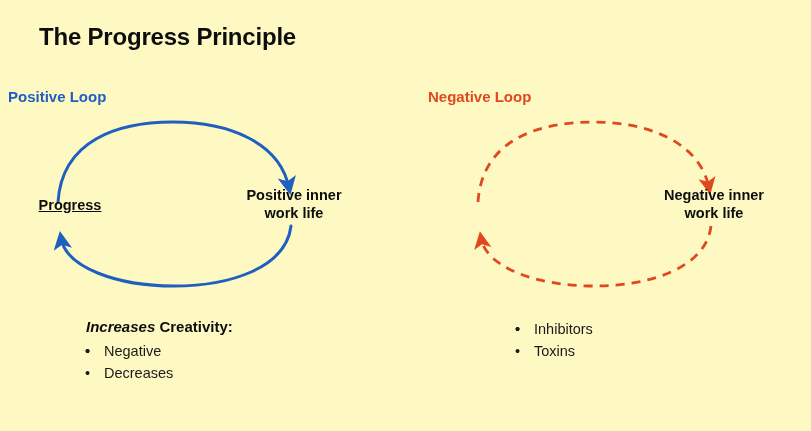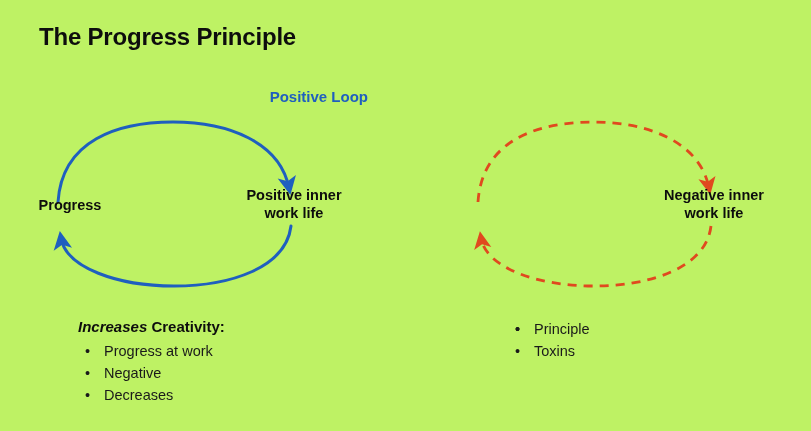--- a/index.html
+++ b/index.html
@@ -5,21 +5,21 @@
 <style>
   html, body {
     margin: 0;
     padding: 0;
     background: #ffffff;
   }
   #slide {
     position: relative;
     width: 811px;
     height: 431px;
-    background: #bef264;
+    background: #fef9c3;
     overflow: hidden;
     font-family: "Liberation Sans", sans-serif;
     color: #111111;
   }
 
   
   .slide-title {
     position: absolute;
     left: 39px;
     top: 23px;
@@ -37,21 +37,21 @@
     width: 360px;
     height: 210px;
   }
   .loop-block.left  { left: 8px; }
   .loop-block.right { left: 428px; }
 
   .loop-heading {
     position: absolute;
     top: 0;
     width: 100%;
-    text-align: right;
+    text-align: left;
     font-size: 15px;
     font-weight: bold;
     white-space: nowrap;
   }
   .loop-heading.positive { color: #1F5FBF; }
   .loop-heading.negative { color: #E0491F; }
 
   .loop-svg {
     position: absolute;
     left: 0;
@@ -69,41 +69,42 @@
     color: #0d0d0d;
     line-height: 1.25;
     text-align: center;
     white-space: pre-line;
   }
   .node-label.src {
     left: 2px;
     top: 108px;
     width: 120px;
     text-align: center;
+    text-decoration: underline;
   }
   .node-label.dst {
     left: 218px;
     top: 98px;
     width: 136px;
   }
 
   
   .effect-block {
     position: absolute;
     top: 318px;
     width: 300px;
   }
   .effect-block.left  { left: 78px; }
   .effect-block.right { left: 508px; }
 
   .effect-title {
     font-size: 15px;
     font-weight: bold;
     color: #0d0d0d;
-    margin: 0 0 5px 0;
+    margin: 0 0 5px 8px;
     white-space: nowrap;
   }
   .effect-title em {
     font-style: italic;
     font-weight: bold;
   }
   .effect-list {
     list-style: none;
     margin: 0;
     padding: 0;
@@ -151,20 +152,21 @@
       <path d="M 283,116 C 278,158 222,176 166,176 C 110,176 58,158 53,128" fill="none" stroke="#1F5FBF" stroke-width="3" stroke-linecap="round" marker-end="url(#arrowBlueBack)"></path>
     </svg>
 
     <div class="node-label src">Progress</div>
     <div class="node-label dst">Positive inner
 work life</div>
   </div>
 
   <div class="loop-block right">
 
+    <div class="loop-heading negative">Negative Loop</div>
 
     <svg class="loop-svg" viewBox="0 0 360 185">
       <defs>
         <marker id="arrowOrangeFwd" markerWidth="7" markerHeight="7" refX="4.2" refY="3.5" orient="auto" markerUnits="strokeWidth">
           <path d="M0.4,0.4 L6.6,3.5 L0.4,6.6 L1.9,3.5 Z" fill="#E0491F"></path>
         </marker>
         <marker id="arrowOrangeBack" markerWidth="7" markerHeight="7" refX="4.2" refY="3.5" orient="auto" markerUnits="strokeWidth">
           <path d="M0.4,0.4 L6.6,3.5 L0.4,6.6 L1.9,3.5 Z" fill="#E0491F"></path>
         </marker>
       </defs>
@@ -178,41 +180,40 @@
 work life</div>
   </div>
 
   <div class="effect-block left">
     <p class="effect-title">
       <em>Increases</em><span> Creativity:</span>
     </p>
     <ul class="effect-list">
       <li>
         <span class="bullet-dot">•</span>
-        <span>Progress at work</span>
       </li>
       <li>
         <span class="bullet-dot">•</span>
         <span>Negative</span>
       </li>
       <li>
         <span class="bullet-dot">•</span>
         <span>Decreases</span>
       </li>
     </ul>
   </div>
 
   <div class="effect-block right">
     <ul class="effect-list">
       <li>
         <span class="bullet-dot">•</span>
       </li>
       <li>
         <span class="bullet-dot">•</span>
-        <span>Principle</span>
+        <span>Inhibitors</span>
       </li>
       <li>
         <span class="bullet-dot">•</span>
         <span>Toxins</span>
       </li>
     </ul>
   </div>
 
 </div>
 

